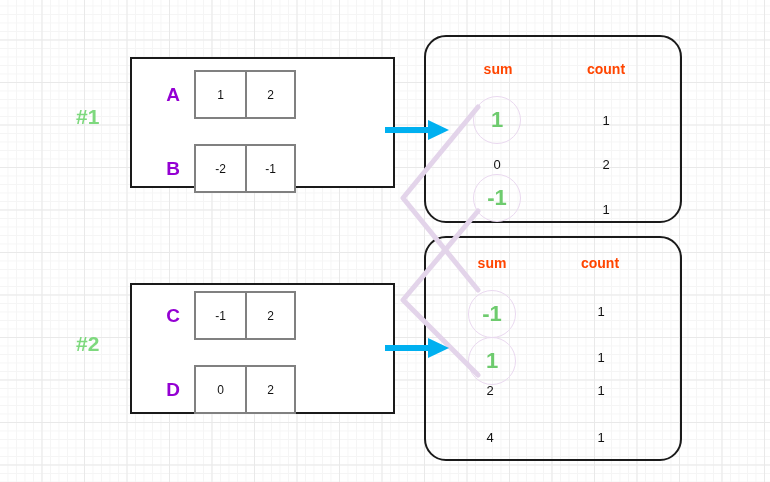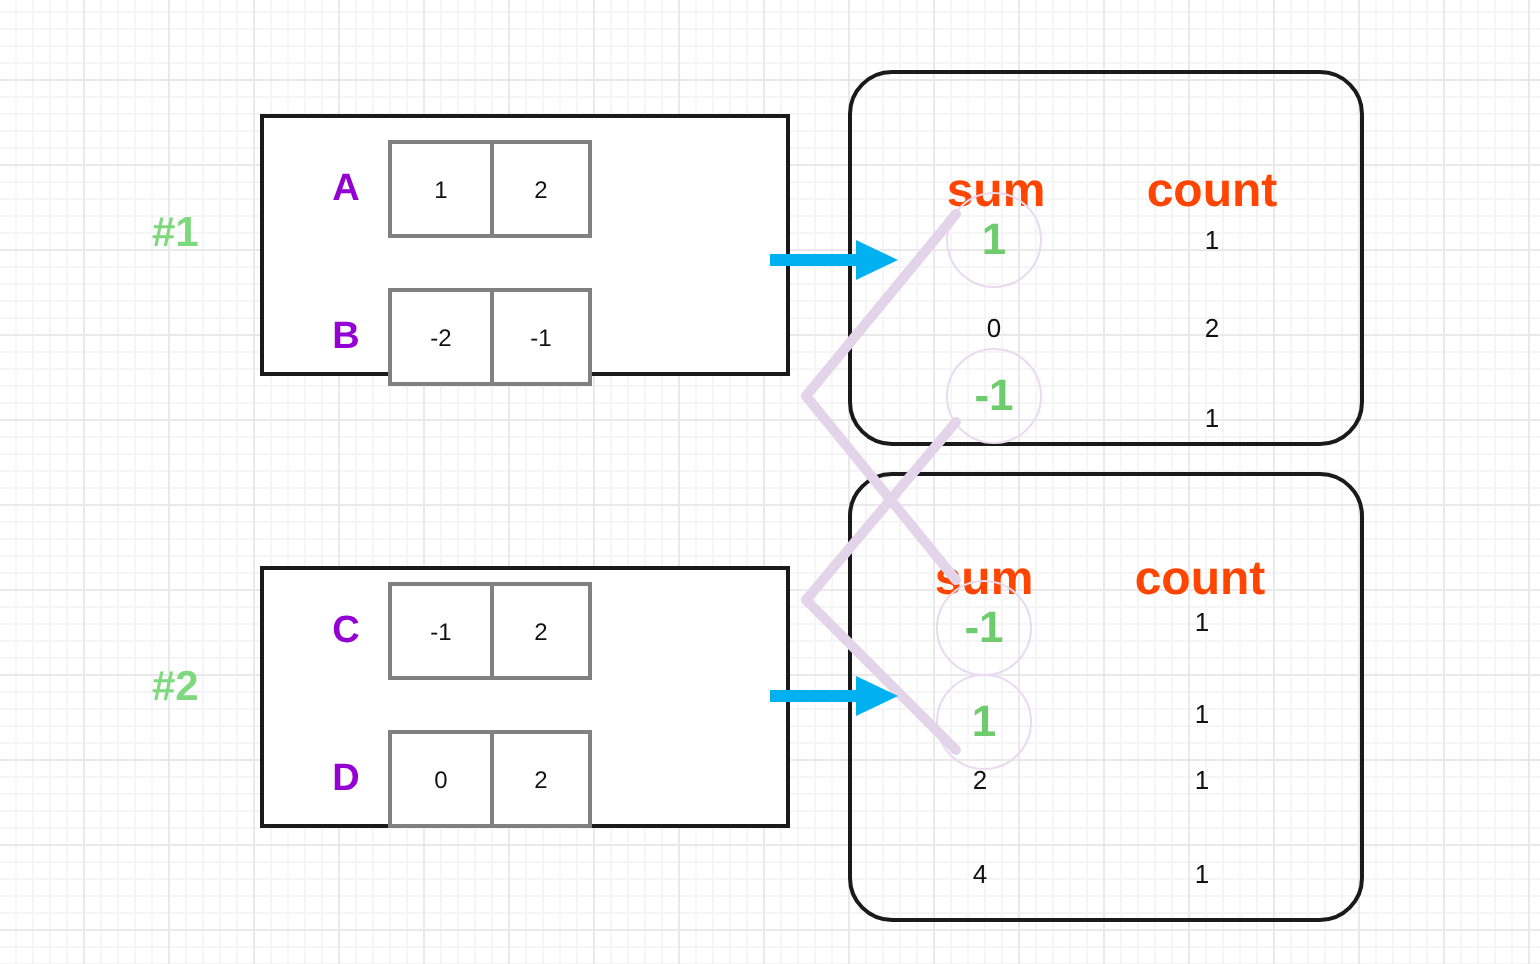--- a/index.html
+++ b/index.html
@@ -90,26 +90,25 @@
     border-radius: 22px;
     background: transparent;
     box-sizing: border-box;
   }
   #result-box-1 { left: 424px; top: 35px; width: 258px; height: 188px; }
   #result-box-2 { left: 424px; top: 236px; width: 258px; height: 225px; }
 
   .result-header {
     position: absolute;
     color: #ff4500;
-    font-size: 24px;
+    font-size: 14px;
     font-weight: bold;
     font-family: "Liberation Sans", sans-serif;
     text-align: right;
     transform: translateX(-50%);
-    margin-top: 21px;
   }
   .result-cell {
     position: absolute;
     font-size: 13px;
     color: #111111;
     font-family: "Liberation Sans", sans-serif;
     text-align: center;
     transform: translate(-50%, -50%);
     white-space: nowrap;
   }

